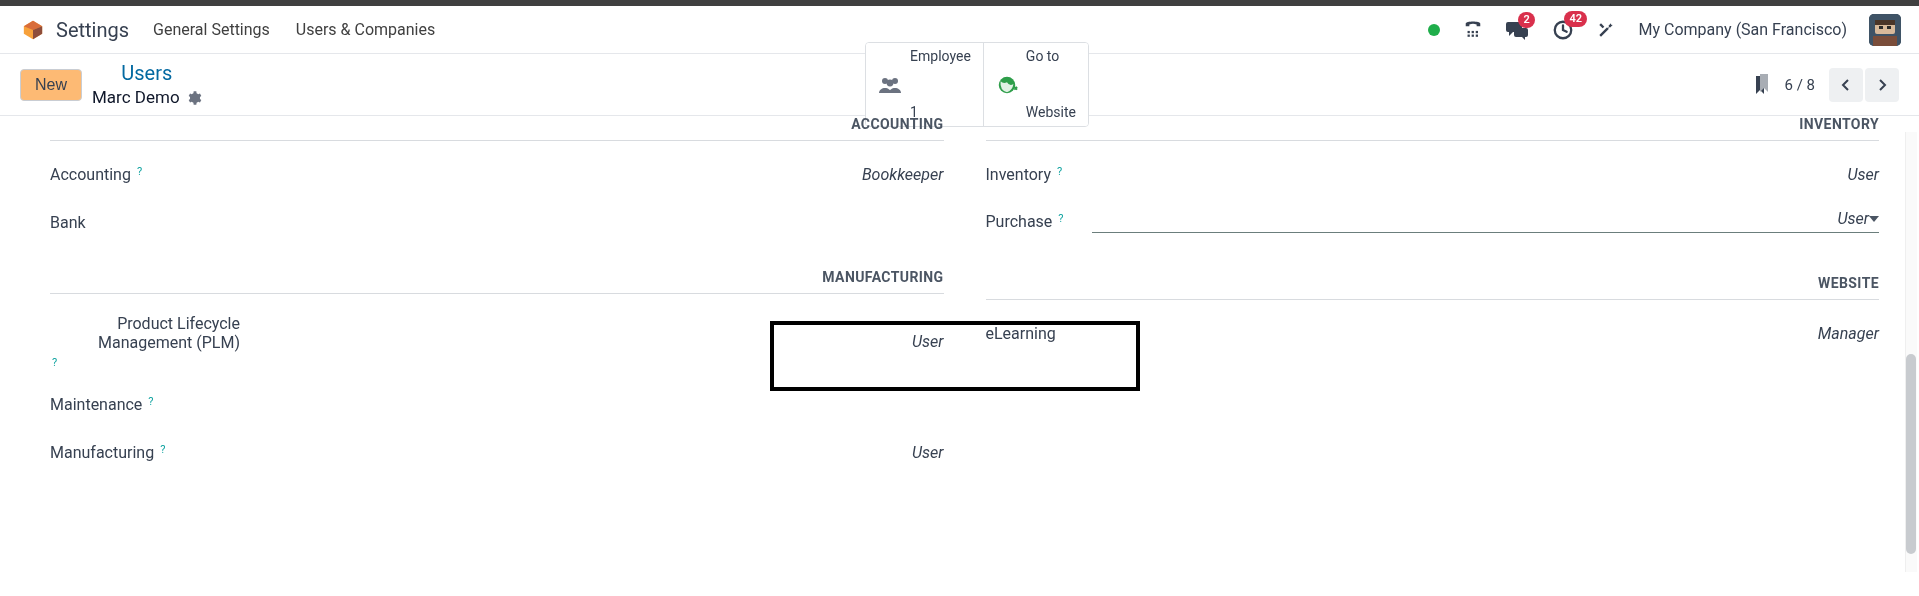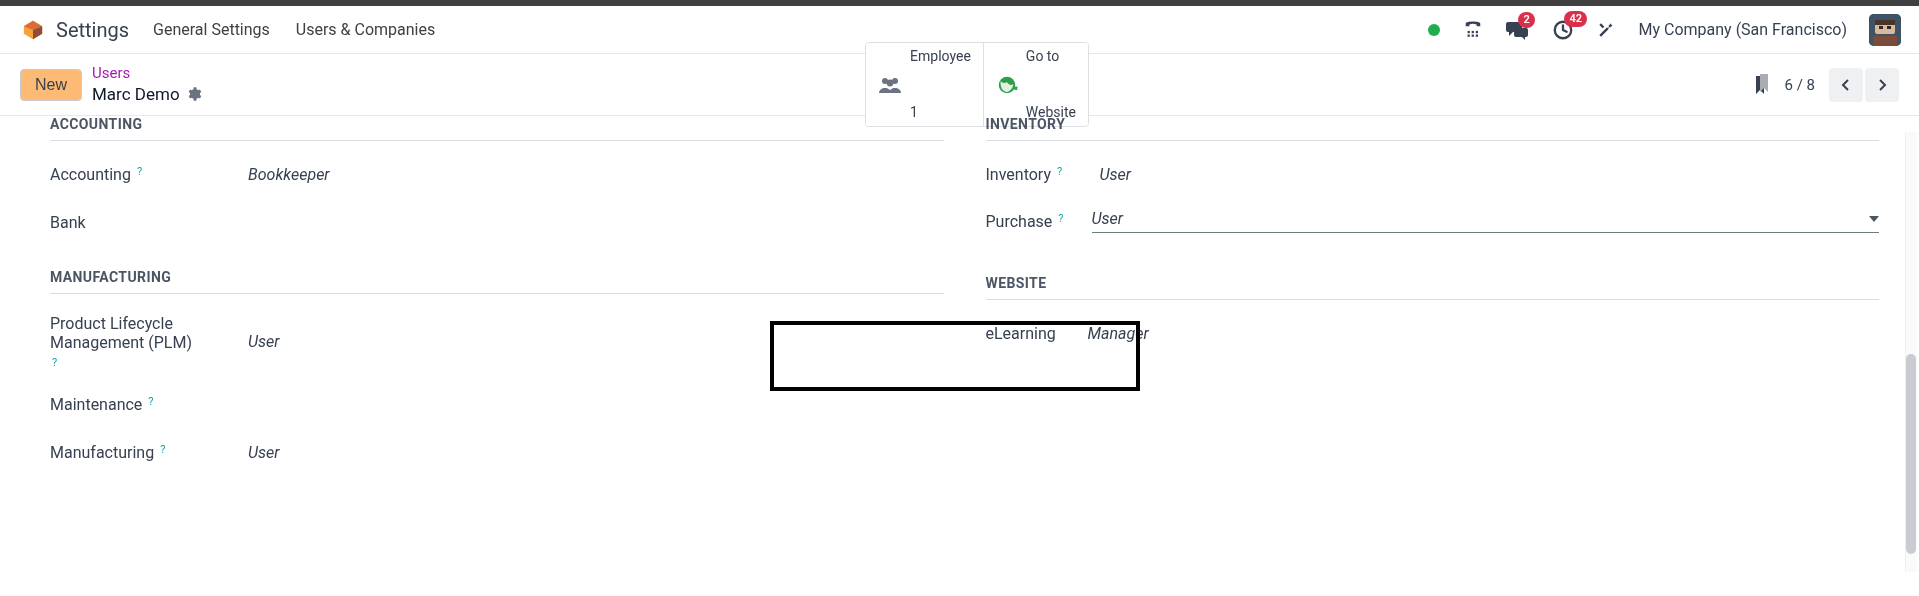--- a/index.html
+++ b/index.html
@@ -49,21 +49,21 @@
   .subbar {
     height: 62px; display: flex; align-items: center; padding: 0 20px;
     border-bottom: 1px solid #e5e7eb;
   }
   .new-btn {
     border: 1px solid #c9cdd3; background: #fdba74; color: #374151;
     padding: 6px 14px; font-size: 16px; border-radius: 4px; cursor: pointer;
     margin-right: 10px;
   }
   .breadcrumb { display: flex; flex-direction: column; line-height: 1.3; }
-  .bc-link { color: #a21caf; font-size: 15px; cursor: pointer; }
+  .bc-link { color: #0369a1; font-size: 20px; cursor: pointer; text-align: center; }
   .bc-current { font-size: 17px; color: #0f172a; display: flex; align-items: center; gap: 6px; }
   .gear-small svg { width: 16px; height:16px; fill:#6b7280; }
 
   .subbar-center { flex:1; display:flex; justify-content:center; }
   .stat-group { display:flex; border:1px solid #dcdfe3; border-radius:4px; overflow:hidden; }
   .stat-box {
     display:flex; align-items:center; gap:8px; padding:6px 12px; cursor:pointer;
     border-right:1px solid #dcdfe3; font-size:14px; color:#374151; background:#fff;
   }
   .stat-box:last-child { border-right:none; }
@@ -74,20 +74,21 @@
   .pager-btn {
     width:34px; height:34px; border:none; background:#eef0f2; border-radius:4px; display:inline-flex;
     align-items:center; justify-content:center; cursor:pointer;
   }
   .pager-btn svg { width:12px; height:12px; stroke:#374151; stroke-width:2; fill:none; }
   .pager-btns { display:inline-flex; gap:2px; }
 
   .content-viewport { height: calc(596px - 54px - 62px); overflow:auto; }
   .content {
     padding: 0 40px 30px 50px;
+    text-align: right;
   }
   .columns { display:flex; gap: 42px; }
   .col { flex:1; }
 
   .section-title {
     font-size: 14px; font-weight: 700; color:#4b5563; letter-spacing: 0.4px;
     border-bottom:1px solid #d8dbdf; padding-bottom: 8px; margin-bottom: 20px;
     text-transform: uppercase;
   }
   .section { margin-bottom: 34px; }

